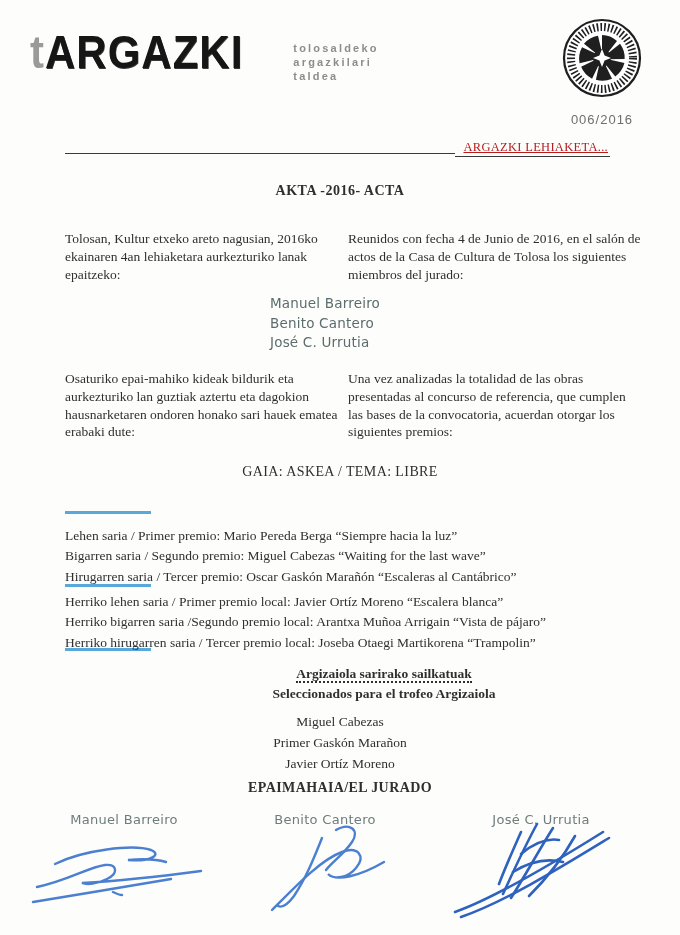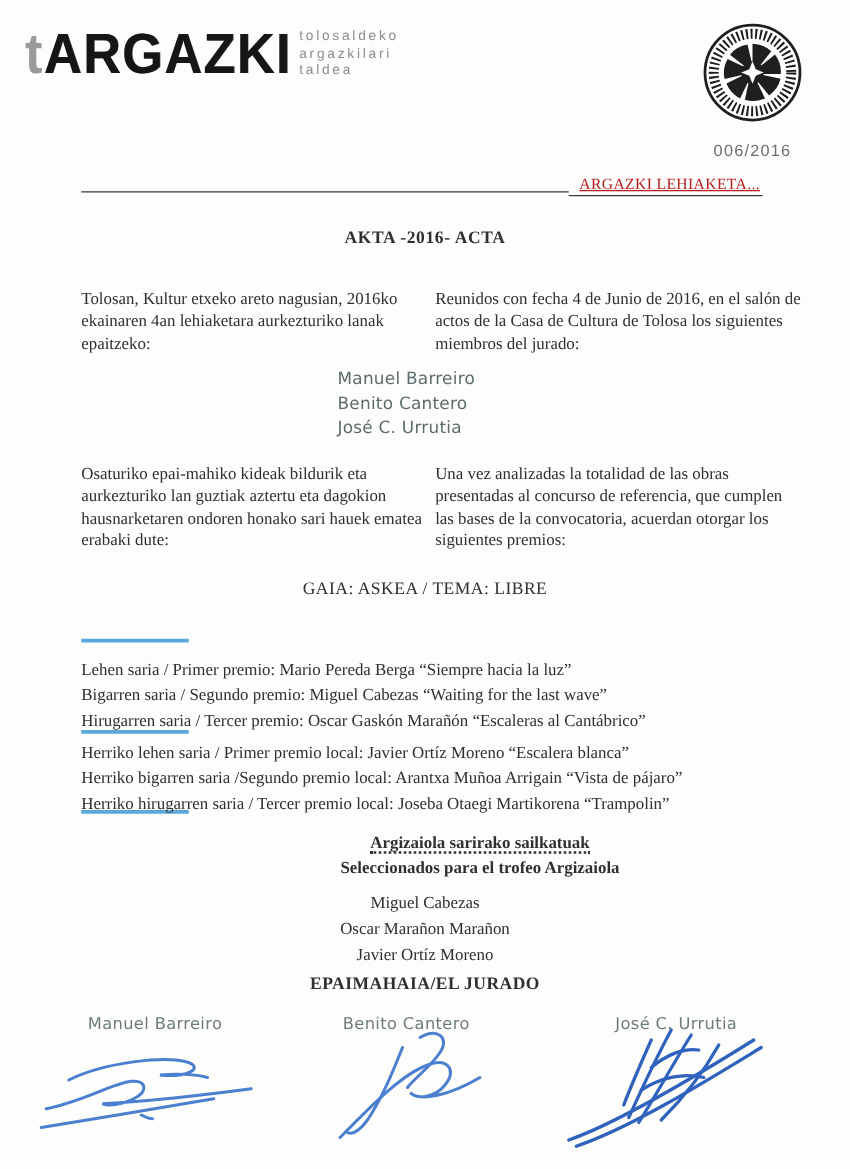--- a/index.html
+++ b/index.html
@@ -6,33 +6,33 @@
   .page {
     position: relative;
     width: 680px; height: 935px;
     background: #fdfdfc;
     font-family: "Liberation Serif", serif;
     color: #2f2f2f;
     overflow: hidden;
   }
 
   
-  .logo { position:absolute; left:20px; top:22px; display:flex; align-items:flex-end; }
+  .logo { position:absolute; left:30px; top:22px; display:flex; align-items:center;gap:44px; }
   .logo-word {
     font-family: "Liberation Sans", sans-serif;
     font-weight: 700; font-size: 42px; line-height: 1;
     letter-spacing: 1px; color:#161616;
     transform: scaleY(1.08);
     text-shadow: 0.5px 0.5px 0 #3a3a3a;
   }
   .logo-word .logo-t { color:#9a9a9a; text-shadow:none; }
   .logo-tagline {
-    margin-left: 6px; margin-top: 0;
+    margin-left: 6px; margin-top: 20px;
     font-family: "Liberation Sans", sans-serif;
-    font-weight: 400; font-size: 11px; line-height: 1.25;
+    font-weight: 700; font-size: 11px; line-height: 1.25;
     letter-spacing: 2.2px; color: #8d8d8d;
   }
 
   
   .stamp { position:absolute; left:556px; top:16px; width:92px; text-align:center; }
   .stamp-number {
     margin-top: 8px;
     font-family: "Liberation Sans", sans-serif;
     font-size: 13px; color: #6e6e6e; letter-spacing: 1px;
   }
@@ -207,21 +207,21 @@
     <div>Herriko bigarren saria /Segundo premio local: Arantxa Muñoa Arrigain “Vista de pájaro”</div>
     <div>Herriko hirugarren saria / Tercer premio local: Joseba Otaegi Martikorena “Trampolin”</div>
   </div>
 
   <div class="argi-headings">
     <div><span class="argi-underline">Argizaiola sarirako sailkatuak</span></div>
     <div>Seleccionados para el trofeo Argizaiola</div>
   </div>
   <div class="argi-names">
     <div>Miguel Cabezas</div>
-    <div>Oscar Marañon Marañon</div>
+    <div>Primer Gaskón Marañon</div>
     <div>Javier Ortíz Moreno</div>
   </div>
 
   <div class="jurado-heading">EPAIMAHAIA/EL JURADO</div>
 
   <div class="sig-label sig-label-1">Manuel Barreiro</div>
   <div class="sig-label sig-label-2">Benito Cantero</div>
   <div class="sig-label sig-label-3">José C. Urrutia</div>
 
   <svg class="sig-svg sig-svg-1" width="210" height="85" viewBox="0 0 210 85">

